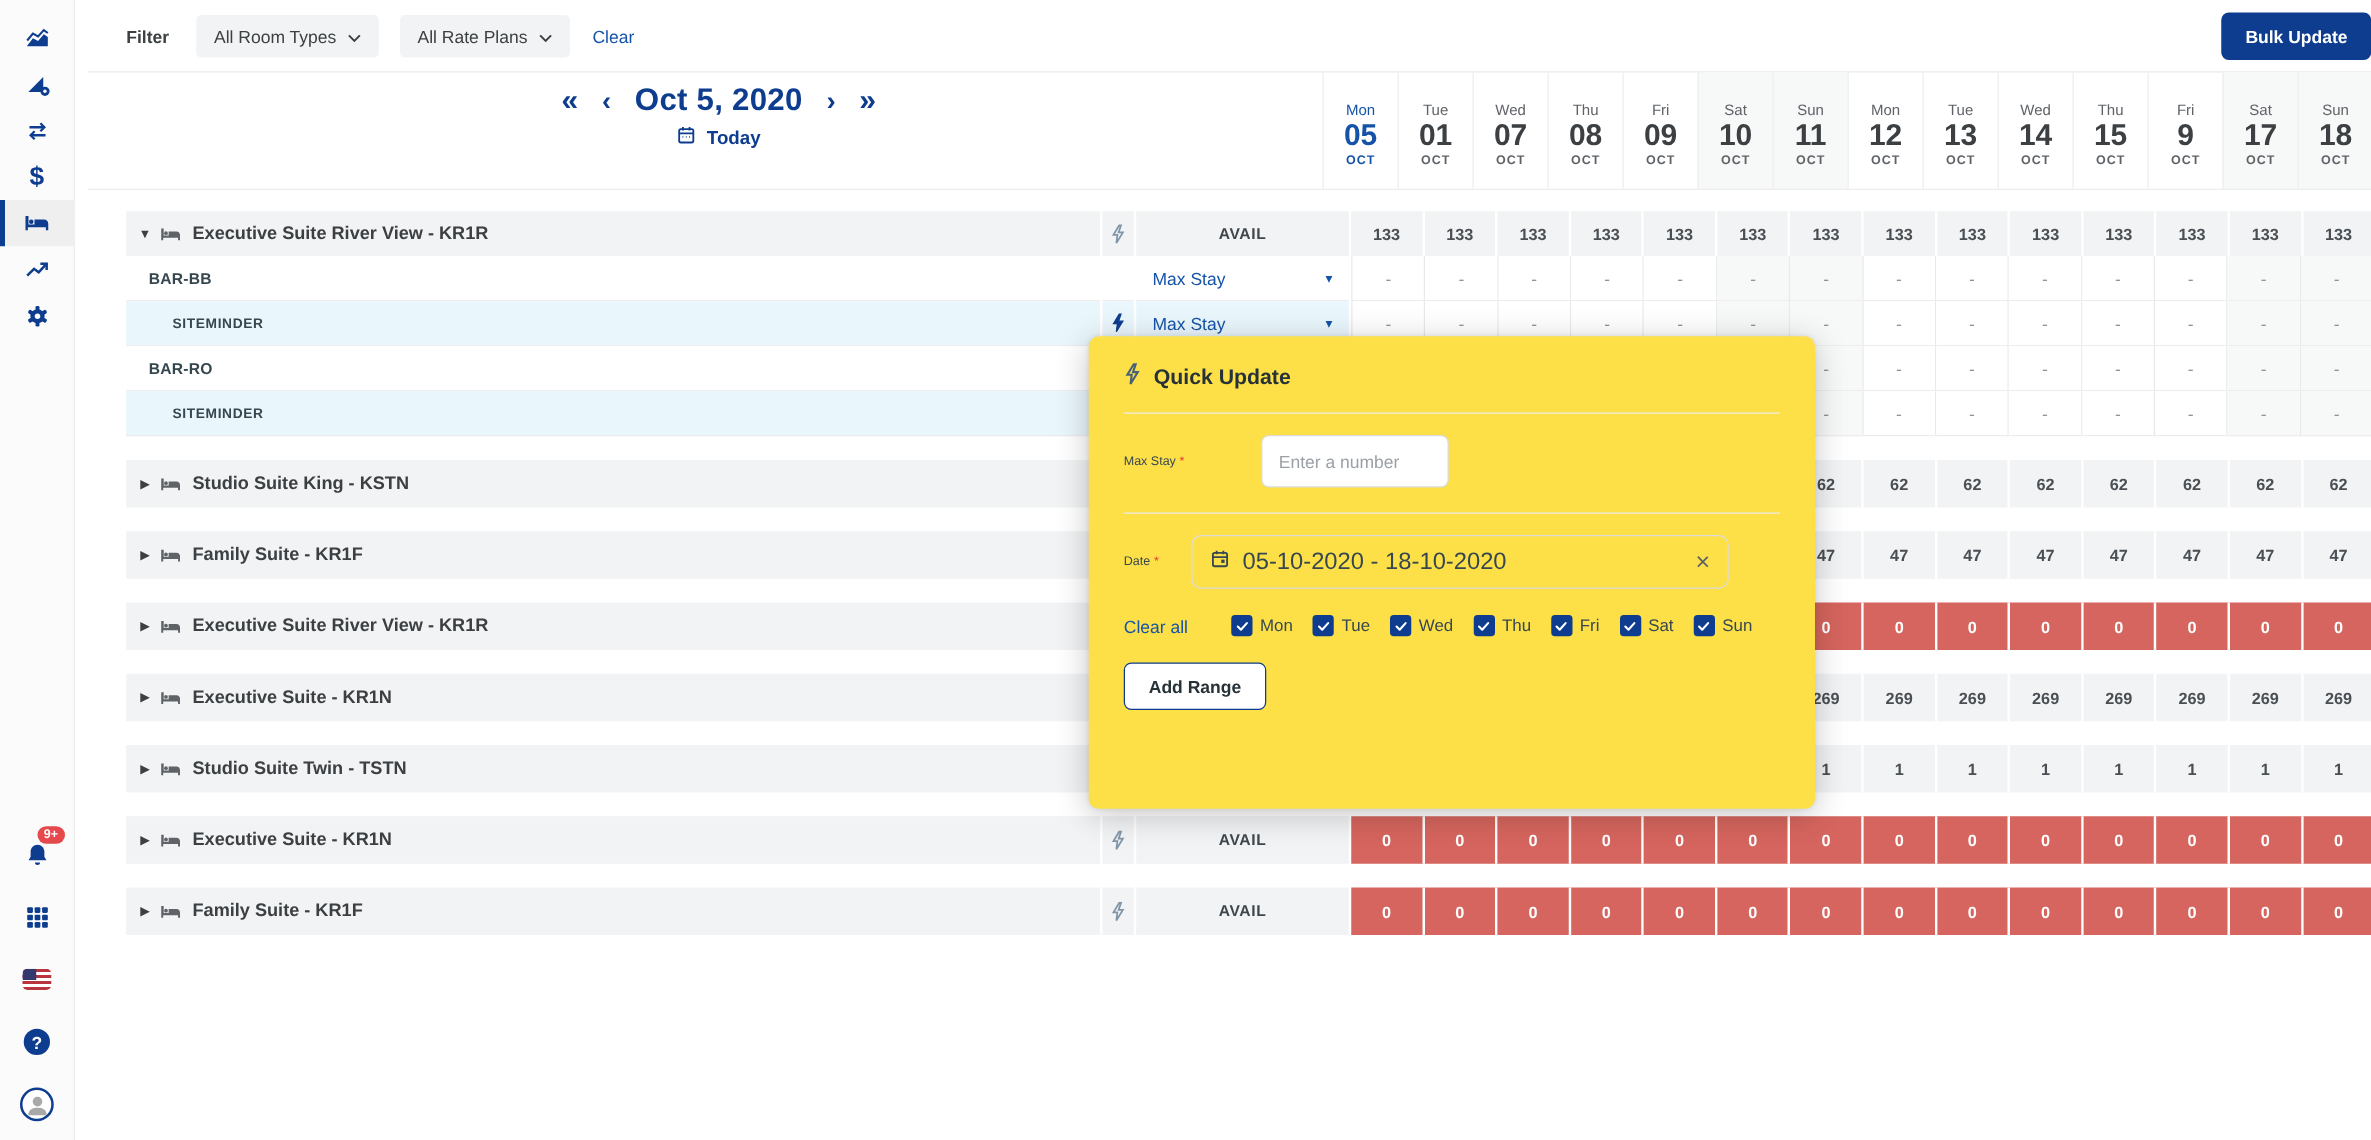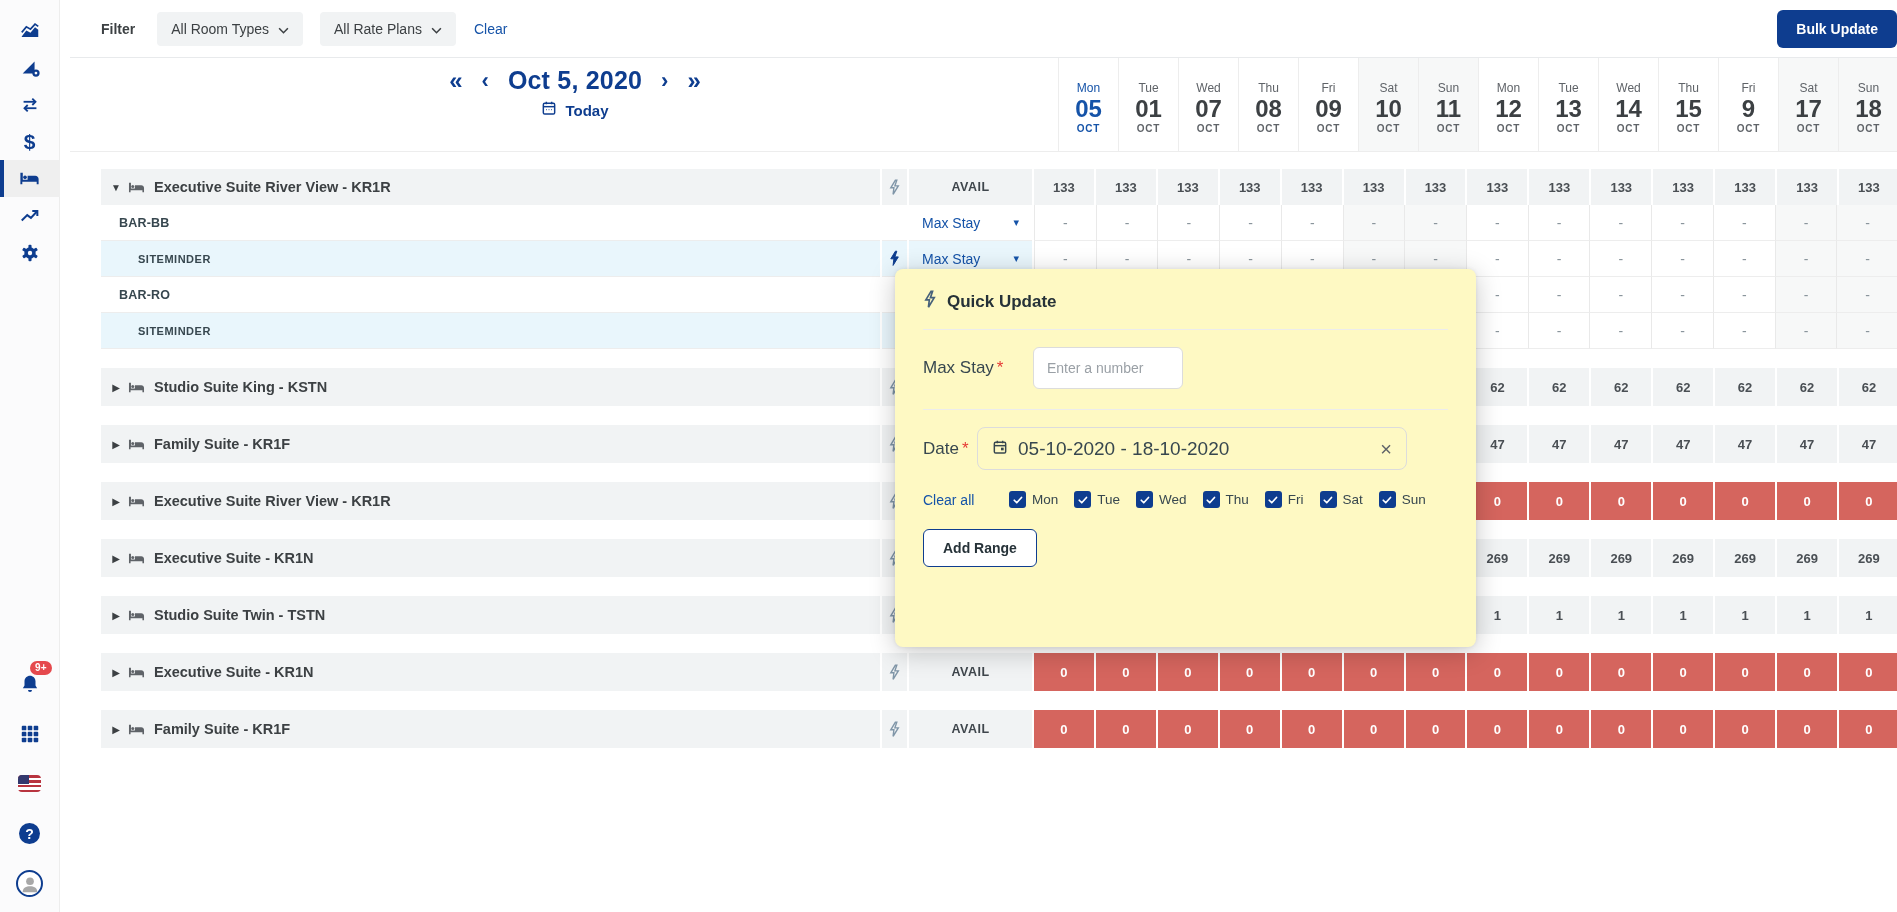--- a/index.html
+++ b/index.html
@@ -69,21 +69,21 @@
   .dmon { font-size:10px; font-weight:700; color:#5f6368; letter-spacing:.8px; }
   .date-col.today .dow, .date-col.today .dnum, .date-col.today .dmon { color:#1553a8; }
 
   
   .grid { position:relative; margin-left:31px; width:1798px; }
   .row { display:flex; height:36px; }
   .row.group.spaced { height:38px; margin-top:19px; }
   .cell { display:flex; align-items:center; }
   .cell.name { width:779px; margin-right:2px; padding-left:6px; }
   .cell.icon { width:25px; margin-right:2px; justify-content:center; }
-  .cell.avail { width:123px; margin-right:2px; justify-content:center;align-items:center; }
+  .cell.avail { width:170px; margin-right:2px; justify-content:center;align-items:center; }
   .row.group .cell { background:#f1f3f4; }
   .row.rate .cell { background:#fff; border-bottom:1px solid #ededed; }
   .row.channel .cell { background:#e9f6fc; border-bottom:1px solid #ededed; }
   .caret { font-size:10px; color:#3c4043; width:18px; text-align:center; cursor:pointer; }
   .bedicon { margin:0 8px 0 2px; display:flex; }
   .rname { font-size:14.5px; font-weight:700; color:#3c4043; }
   .rname.sub { font-weight:600; font-size:12.5px; color:#37474f; letter-spacing:.2px;text-align:right; }
   .rname.rate { padding-left:12px; }
   .rname.channel { padding-left:31px; font-size:11px; letter-spacing:.5px; }
   .avail-txt { font-size:12.5px; font-weight:700; color:#3f464c; letter-spacing:.5px; }
@@ -100,30 +100,30 @@
   .row.group .vcell { background:#f1f3f4; border-right:2px solid #fff; font-weight:700; color:#4a4f54; }
   .row.group .vcell:last-child { border-right:none; }
   .row.group.soldout .vcell { background:#d5655e; color:#fff; }
   .row.rate .vcell, .row.channel .vcell { background:#fff; border-right:1px solid #e9e9e9;
     border-bottom:1px solid #ededed; color:#8a959c; font-size:14px; }
   .row.rate .vcell.we, .row.channel .vcell.we { background:#f7f8f8; }
   .row.rate .vcell:first-child, .row.channel .vcell:first-child { border-left:1px solid #e9e9e9; }
 
   
   .popup { position:absolute; left:871px; top:269px; width:581px; height:378px;
-    background:#fef9c3; border-radius:8px; z-index:50;
+    background:#fde047; border-radius:8px; z-index:50;
     box-shadow:0 5px 26px rgba(0,0,0,.22), 0 0 4px rgba(0,0,0,.08);
-    padding:21px 28px 0 28px;margin-left:24px; }
+    padding:21px 28px 0 28px; }
   .pu-head { display:flex; align-items:center; gap:10px; }
   .pu-head .boltsvg { width:14px; height:19px; }
   .pu-head .boltsvg path { fill:none; stroke:#47617a; stroke-width:1.5; }
   .pu-title { font-size:17px; font-weight:700; color:#263238; }
   .pu-hr { border:none; border-top:1px solid #ececec; margin-top:16px; }
   .pu-row { display:flex; align-items:center; margin-top:17px; }
-  .pu-label { font-size:17px; color:#37474f; }
+  .pu-label { font-size:10px; color:#37474f; }
   .req { color:#e53935; margin-left:3px; }
   .ms-label { width:110px; }
   .ms-input { width:150px; height:42px; border:1px solid #dcdcdc; border-radius:6px;
     font-size:14px; color:#37474f; padding:0 13px; font-family:inherit; outline:none; }
   .ms-input::placeholder { color:#9aa0a6; }
   .date-label { width:54px; }
   .date-input { width:430px; height:43px; border:1px solid #dcdcdc; border-radius:8px;
     display:flex; align-items:center; padding:0 14px; gap:10px; cursor:pointer; }
   .date-val { font-size:19px; color:#37474f; flex:1; }
   .x-btn { font-size:20px; color:#5f6368; cursor:pointer; line-height:1; }

